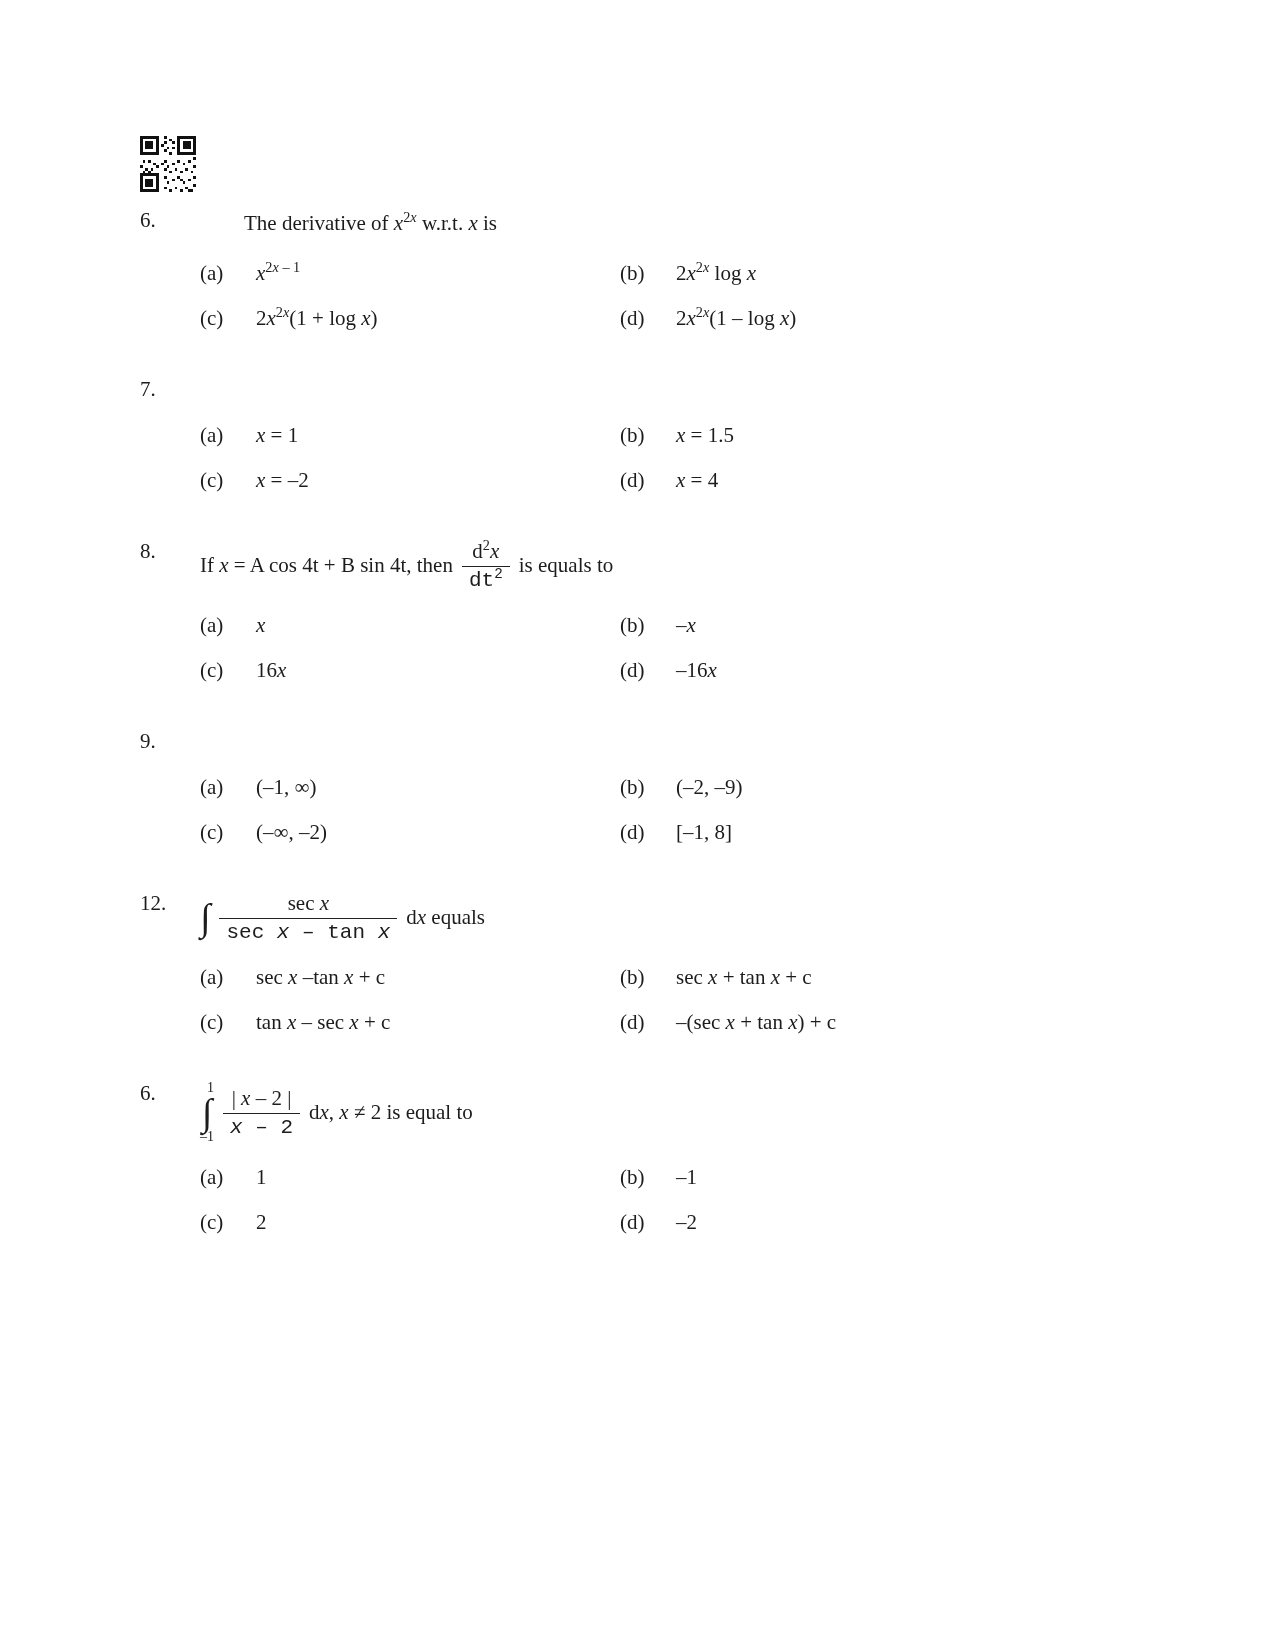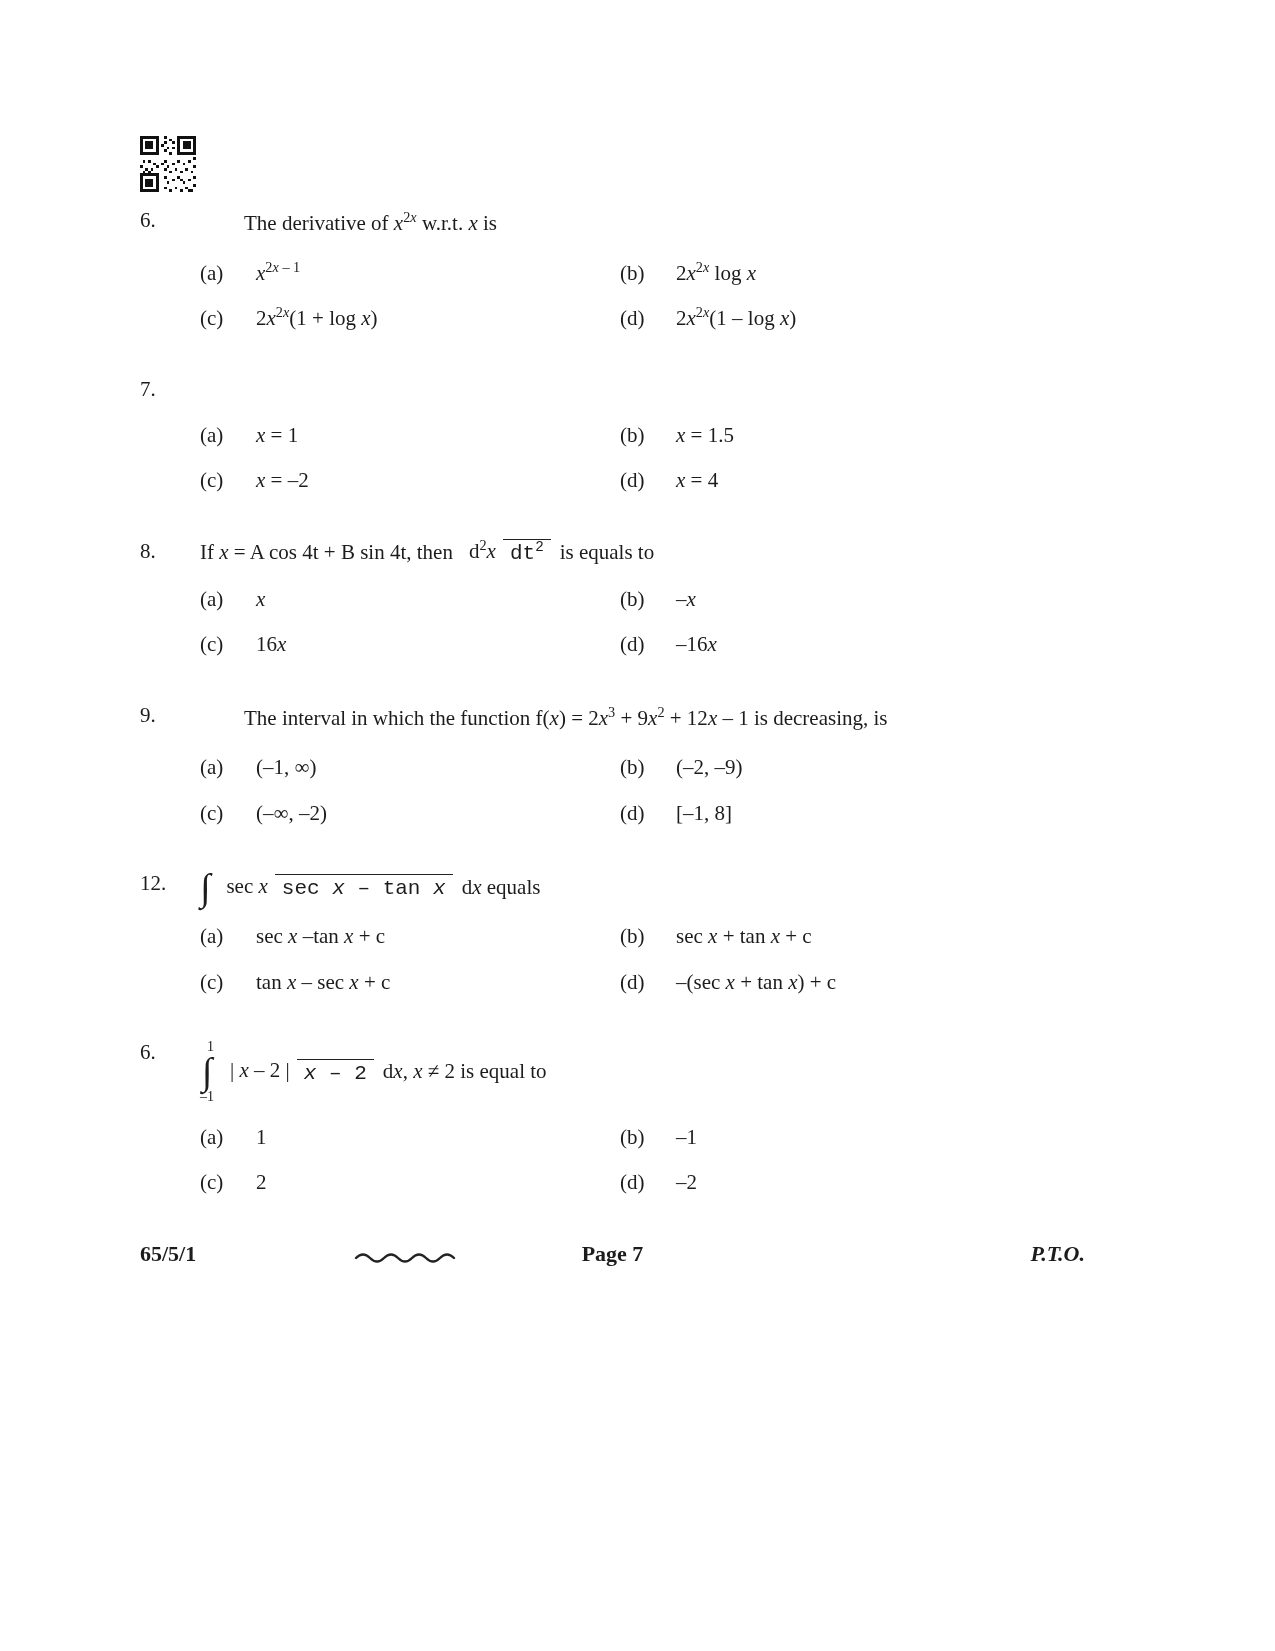--- a/index.html
+++ b/index.html
@@ -22,21 +22,21 @@
   .q-stem.narrow { max-width:835px; }
   .math-row { display:flex; align-items:center; gap:9px; flex:1; }
   .options {
     margin-left:60px; margin-top:18px;
     display:grid; grid-template-columns:420px 1fr;
     row-gap:14px;
   }
   .opt { display:flex; align-items:baseline; line-height:1.5; }
   .opt-label { flex:0 0 56px; width:56px; }
   sup { font-size:0.68em; line-height:0; }
-  .frac { display:inline-flex; flex-direction:row; align-items:center; text-align:center; }
+  .frac { display:inline-flex; flex-direction:column; align-items:center; text-align:center; }
   .frac .fnum { padding:0 7px 2px 7px; }
   .frac .fden { border-top:1.6px solid #222; padding:2px 7px 0 7px;font-family:Liberation Mono, monospace; }
   .int-sign { font-size:38px; line-height:0.85; font-weight:400; }
   .int-bounds { display:inline-flex; flex-direction:column; align-items:center; line-height:1; }
   .int-bounds .bound { font-size:14px; line-height:1; }
   .int-bounds .bound.upper { margin-bottom:1px; align-self:flex-end; }
   .int-bounds .bound.lower { margin-top:2px; align-self:flex-start; }
   .footer { position:relative; height:32px; margin-top:22px; font-weight:bold; font-size:22px; }
   .footer-code { position:absolute; left:0; top:0; }
   .footer-squiggle { position:absolute; left:212px; top:8px; }
@@ -193,21 +193,20 @@
       <div class="opt">
         <span class="opt-label">(d)</span>
         <span class="opt-text">–16<i>x</i></span>
       </div>
     </div>
   </div>
 
   <div class="question">
     <div class="q-row">
       <div class="q-num">9.</div>
-      <div class="q-stem narrow">The interval in which the function f(<i>x</i>) = 2<i>x</i><sup>3</sup> + 9<i>x</i><sup>2</sup> + 12<i>x</i> – 1 is decreasing, is</div>
     </div>
     <div class="options">
       <div class="opt">
         <span class="opt-label">(a)</span>
         <span class="opt-text">(–1, ∞)</span>
       </div>
       <div class="opt">
         <span class="opt-label">(b)</span>
         <span class="opt-text">(–2, –9)</span>
       </div>
@@ -283,22 +282,14 @@
         <span class="opt-label">(c)</span>
         <span class="opt-text">2</span>
       </div>
       <div class="opt">
         <span class="opt-label">(d)</span>
         <span class="opt-text">–2</span>
       </div>
     </div>
   </div>
 
-  <div class="footer">
-    <span class="footer-code">65/5/1</span>
-    <svg class="footer-squiggle" width="110" height="16" viewBox="0 0 110 16" aria-hidden="true">
-      <path d="M4,9 Q11,2 18,9 T32,9 T46,9 T60,9 T74,9 T88,9 T102,9" fill="none" stroke="#222" stroke-width="2.4" stroke-linecap="round"></path>
-    </svg>
-    <span class="footer-page">Page 7</span>
-    <span class="footer-pto">P.T.O.</span>
-  </div>
 
 </div>
 
 </body></html>

